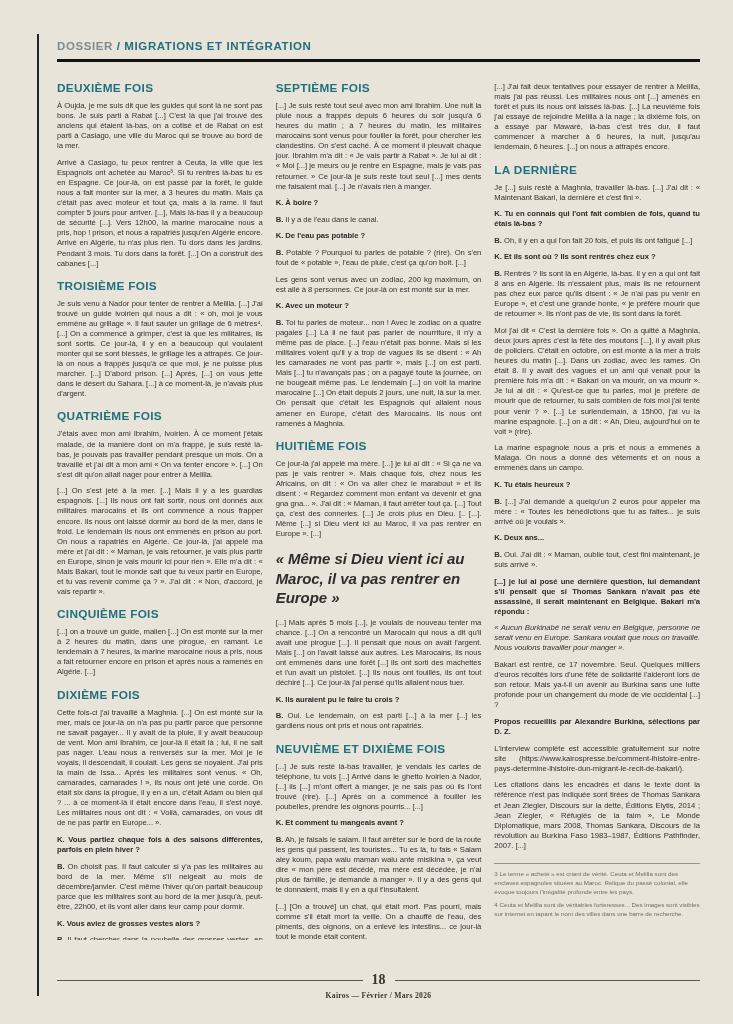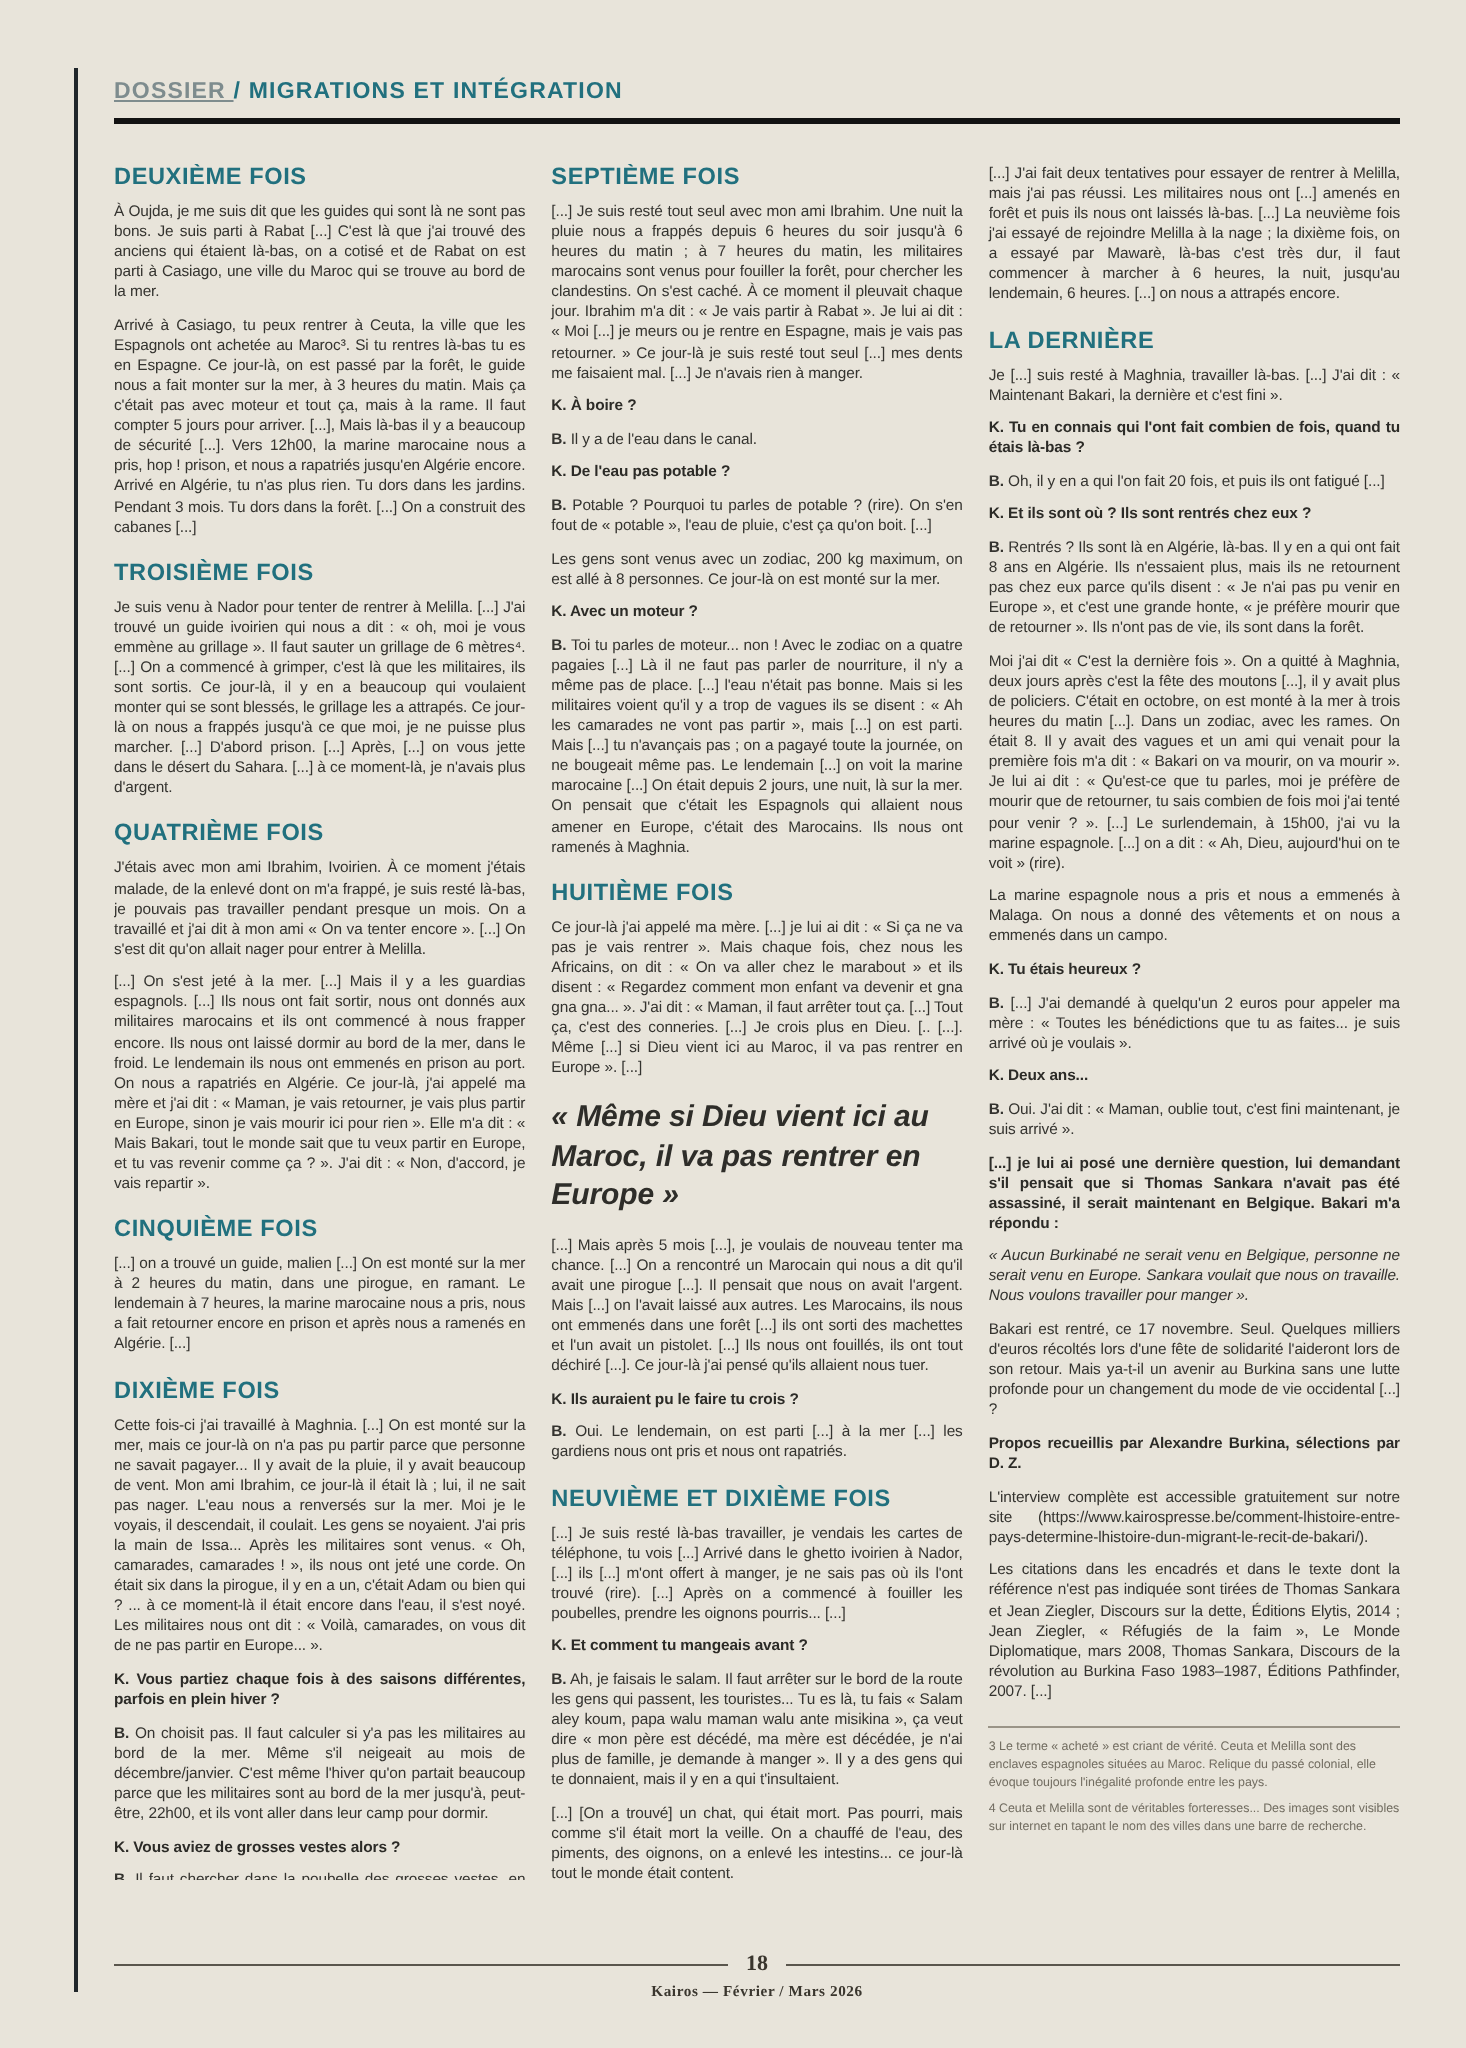--- a/index.html
+++ b/index.html
@@ -6,21 +6,21 @@
   body{
     width:733px;height:1024px;
     background:#e8e4da;
     font-family:"Liberation Sans",sans-serif;
     position:relative;overflow:hidden;
     -webkit-font-smoothing:antialiased;
   }
   .vline{position:absolute;left:37px;top:34px;bottom:28px;width:2px;background:#20262a;}
   .page{position:absolute;top:40px;left:57px;right:33px;bottom:0;}
   .kicker-row{font-size:11.5px;letter-spacing:.6px;font-weight:bold;}
-  .kicker{color:#7e8c8e;font-weight:bold;text-decoration:underline;}
+  .kicker{color:#7e8c8e;font-weight:bold;}
   .kicker-title{color:#21707e;}
   .header-rule{height:3px;background:#121212;margin-top:7px;}
   .cols{display:flex;gap:13px;margin-top:20px;height:858px;overflow:hidden;}
   .col{flex:1;min-width:0;}
   .section-heading{
     color:#21707e;font-size:11.8px;font-weight:bold;letter-spacing:.3px;
     margin:11px 0 6px;line-height:1.1;
   }
   .col > .section-heading:first-child{margin-top:0;}
   .para{
@@ -30,21 +30,21 @@
   .question{font-weight:bold;color:#2c2b27;}
   .answer{}
   .pullquote{font-weight:bold;font-style:italic;font-size:15px;line-height:1.3;margin:10px 0 10px;color:#2e2d29;text-align:left;}
   .italic{font-style:italic;}
   .bold{font-weight:bold;color:#2c2b27;}
   .footnotes{border-top:1px solid #9a9487;margin-top:12px;padding-top:6px;}
   .footnote{font-size:6.2px;line-height:1.45;color:#716c60;text-align:left;margin:0 0 4px;}
   .footer{position:absolute;left:57px;right:33px;bottom:24px;}
   .footer-row{display:flex;align-items:center;gap:9px;}
   .footer-line{flex:1;height:1px;background:#5a564d;}
-  .page-number{font-family:"Liberation Serif",serif;font-size:11px;font-weight:bold;color:#3a362e;}
+  .page-number{font-family:"Liberation Serif",serif;font-size:14px;font-weight:bold;color:#3a362e;}
   .journal{text-align:center;font-family:"Liberation Serif",serif;font-size:7.6px;font-weight:bold;color:#3a362e;margin-top:3px;letter-spacing:.3px;}
 </style>
 </head>
 <body>
 
 <div class="vline"></div>
 
 <div class="page">
   <div class="kicker-row">
     <span class="kicker">DOSSIER </span><span class="kicker-title">/ MIGRATIONS ET INTÉGRATION</span>
@@ -52,21 +52,21 @@
   <div class="header-rule"></div>
 
   <div class="cols">
     <div class="col">
         <h2 class="section-heading">DEUXIÈME FOIS</h2>
         <p class="para">À Oujda, je me suis dit que les guides qui sont là ne sont pas bons. Je suis parti à Rabat [...] C'est là que j'ai trouvé des anciens qui étaient là-bas, on a cotisé et de Rabat on est parti à Casiago, une ville du Maroc qui se trouve au bord de la mer.</p>
         <p class="para">Arrivé à Casiago, tu peux rentrer à Ceuta, la ville que les Espagnols ont achetée au Maroc³. Si tu rentres là-bas tu es en Espagne. Ce jour-là, on est passé par la forêt, le guide nous a fait monter sur la mer, à 3 heures du matin. Mais ça c'était pas avec moteur et tout ça, mais à la rame. Il faut compter 5 jours pour arriver. [...], Mais là-bas il y a beaucoup de sécurité [...]. Vers 12h00, la marine marocaine nous a pris, hop ! prison, et nous a rapatriés jusqu'en Algérie encore. Arrivé en Algérie, tu n'as plus rien. Tu dors dans les jardins. Pendant 3 mois. Tu dors dans la forêt. [...] On a construit des cabanes [...]</p>
         <h2 class="section-heading">TROISIÈME FOIS</h2>
         <p class="para">Je suis venu à Nador pour tenter de rentrer à Melilla. [...] J'ai trouvé un guide ivoirien qui nous a dit : « oh, moi je vous emmène au grillage ». Il faut sauter un grillage de 6 mètres⁴. [...] On a commencé à grimper, c'est là que les militaires, ils sont sortis. Ce jour-là, il y en a beaucoup qui voulaient monter qui se sont blessés, le grillage les a attrapés. Ce jour-là on nous a frappés jusqu'à ce que moi, je ne puisse plus marcher. [...] D'abord prison. [...] Après, [...] on vous jette dans le désert du Sahara. [...] à ce moment-là, je n'avais plus d'argent.</p>
         <h2 class="section-heading">QUATRIÈME FOIS</h2>
-        <p class="para">J'étais avec mon ami Ibrahim, Ivoirien. À ce moment j'étais malade, de la enlevé dont on m'a frappé, je suis resté là-bas, je pouvais pas travailler pendant presque un mois. On a travaillé et j'ai dit à mon ami « On va tenter encore ». [...] On s'est dit qu'on allait nager pour entrer à Melilla.</p>
+        <p class="para">J'étais avec mon ami Ibrahim, Ivoirien. À ce moment j'étais malade, de la manière dont on m'a frappé, je suis resté là-bas, je pouvais pas travailler pendant presque un mois. On a travaillé et j'ai dit à mon ami « On va tenter encore ». [...] On s'est dit qu'on allait nager pour entrer à Melilla.</p>
         <p class="para">[...] On s'est jeté à la mer. [...] Mais il y a les guardias espagnols. [...] Ils nous ont fait sortir, nous ont donnés aux militaires marocains et ils ont commencé à nous frapper encore. Ils nous ont laissé dormir au bord de la mer, dans le froid. Le lendemain ils nous ont emmenés en prison au port. On nous a rapatriés en Algérie. Ce jour-là, j'ai appelé ma mère et j'ai dit : « Maman, je vais retourner, je vais plus partir en Europe, sinon je vais mourir ici pour rien ». Elle m'a dit : « Mais Bakari, tout le monde sait que tu veux partir en Europe, et tu vas revenir comme ça ? ». J'ai dit : « Non, d'accord, je vais repartir ».</p>
         <h2 class="section-heading">CINQUIÈME FOIS</h2>
         <p class="para">[...] on a trouvé un guide, malien [...] On est monté sur la mer à 2 heures du matin, dans une pirogue, en ramant. Le lendemain à 7 heures, la marine marocaine nous a pris, nous a fait retourner encore en prison et après nous a ramenés en Algérie. [...]</p>
         <h2 class="section-heading">DIXIÈME FOIS</h2>
         <p class="para">Cette fois-ci j'ai travaillé à Maghnia. [...] On est monté sur la mer, mais ce jour-là on n'a pas pu partir parce que personne ne savait pagayer... Il y avait de la pluie, il y avait beaucoup de vent. Mon ami Ibrahim, ce jour-là il était là ; lui, il ne sait pas nager. L'eau nous a renversés sur la mer. Moi je le voyais, il descendait, il coulait. Les gens se noyaient. J'ai pris la main de Issa... Après les militaires sont venus. « Oh, camarades, camarades ! », ils nous ont jeté une corde. On était six dans la pirogue, il y en a un, c'était Adam ou bien qui ? ... à ce moment-là il était encore dans l'eau, il s'est noyé. Les militaires nous ont dit : « Voilà, camarades, on vous dit de ne pas partir en Europe... ».</p>
         <p class="para question">K. Vous partiez chaque fois à des saisons différentes, parfois en plein hiver ?</p>
         <p class="para answer"><strong>B.</strong> On choisit pas. Il faut calculer si y'a pas les militaires au bord de la mer. Même s'il neigeait au mois de décembre/janvier. C'est même l'hiver qu'on partait beaucoup parce que les militaires sont au bord de la mer jusqu'à, peut-être, 22h00, et ils vont aller dans leur camp pour dormir.</p>
         <p class="para question">K. Vous aviez de grosses vestes alors ?</p>
         <p class="para answer"><strong>B.</strong> Il faut chercher dans la poubelle des grosses vestes, en forêt aussi il faut faire du feu et rester autour. [...] Après ce jour on nous a amenés à Oujda, prison de Casiago en Algérie.</p>
       </div>

